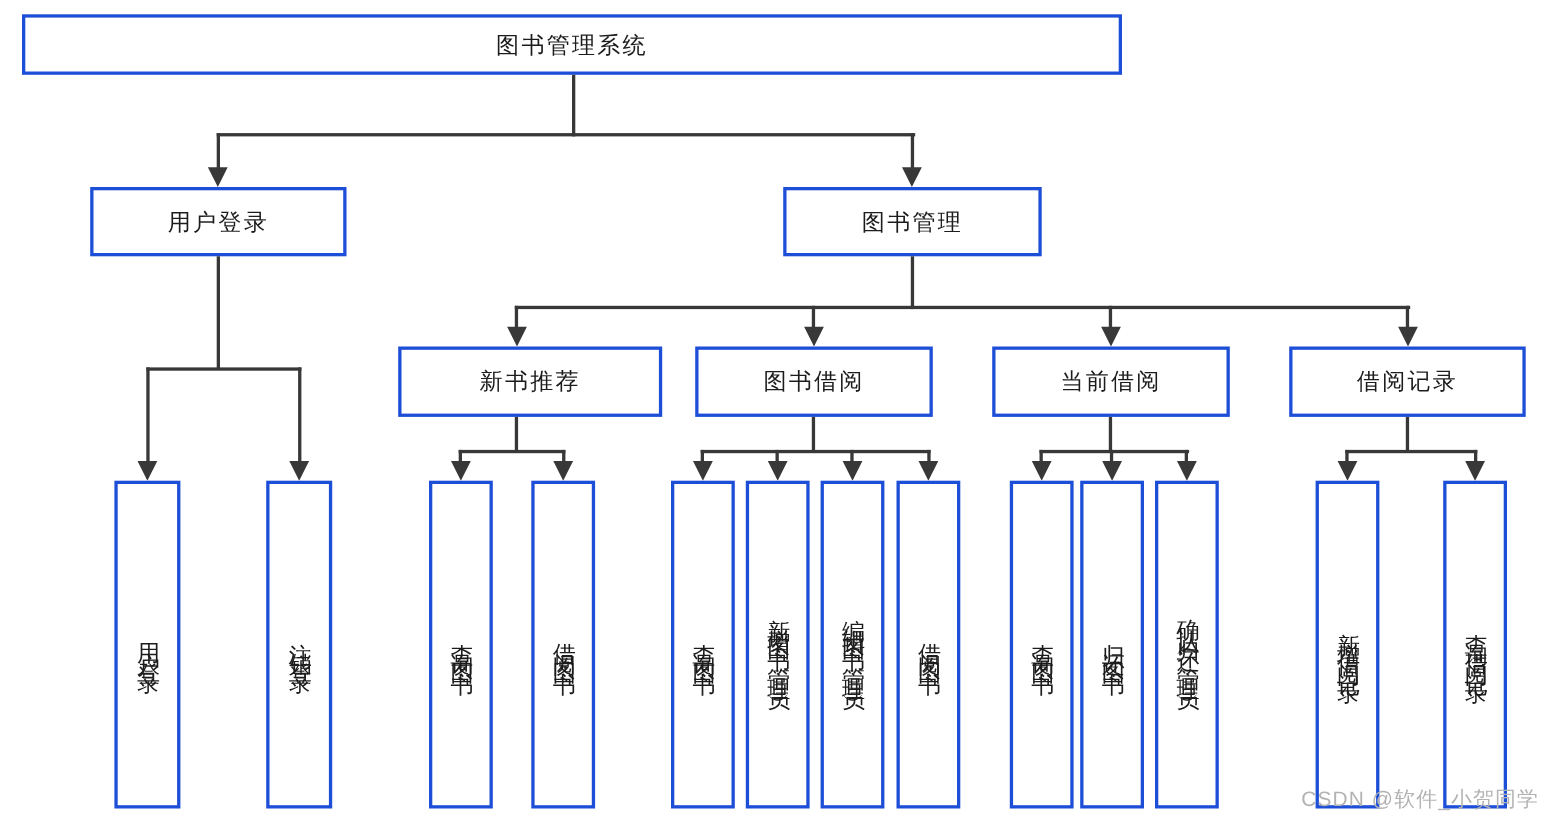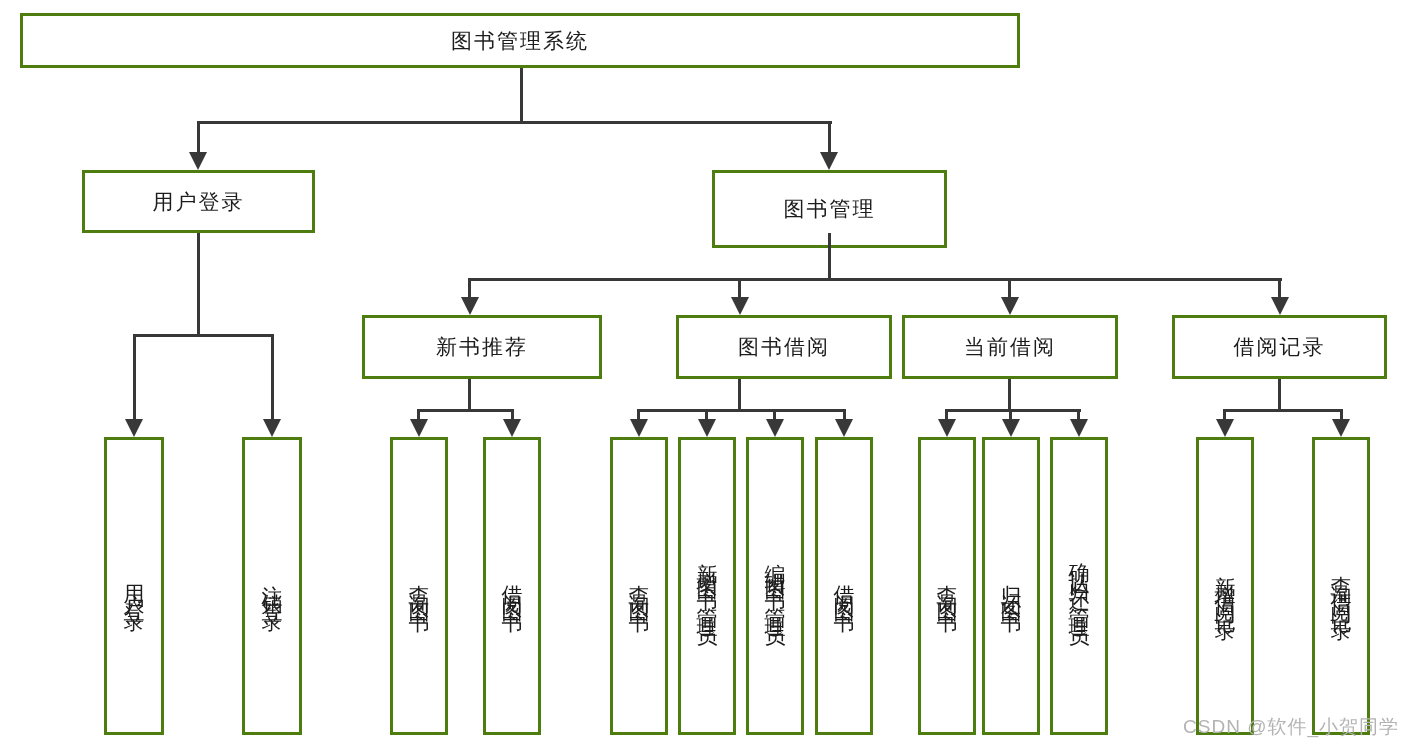--- a/index.html
+++ b/index.html
@@ -11,21 +11,21 @@
   .canvas {
     position: relative;
     width: 1405px;
     height: 747px;
     background: #ffffff;
     overflow: hidden;
   }
   .box {
     position: absolute;
     box-sizing: border-box;
-    border: 3px solid #4d7c0f;
+    border: 3px solid #1d4ed8;
     background: #ffffff;
     display: flex;
     align-items: center;
     justify-content: center;
     font-size: 21px;
     color: #1c1c1c;
     letter-spacing: 2px;
     white-space: nowrap;
   }
   .vbox {
@@ -71,21 +71,21 @@
   <div class="line" style="left:520px; top:68px;  width:3px;  height:56px;"></div>
   <div class="line" style="left:197px; top:121px; width:635px; height:3px;"></div>
   <div class="line" style="left:197px; top:121px; width:3px;  height:34px;"></div>
   <div class="line" style="left:828px; top:121px; width:3px;  height:34px;"></div>
   <div class="arrow" style="left:189px; top:152px;"></div>
   <div class="arrow" style="left:820px; top:152px;"></div>
 
   <div class="box" style="left:82px; top:170px; width:233px; height:63px;">
     <span>用户登录</span>
   </div>
-  <div class="box" style="left:712px; top:170px; width:235px; height:78px;">
+  <div class="box" style="left:712px; top:170px; width:235px; height:63px;">
     <span>图书管理</span>
   </div>
 
   <div class="line" style="left:197px; top:233px; width:3px;   height:103px;"></div>
   <div class="line" style="left:133px; top:334px; width:141px; height:3px;"></div>
   <div class="line" style="left:133px; top:334px; width:3px;   height:88px;"></div>
   <div class="line" style="left:271px; top:334px; width:3px;   height:88px;"></div>
   <div class="arrow" style="left:125px; top:419px;"></div>
   <div class="arrow" style="left:263px; top:419px;"></div>
 
@@ -96,21 +96,21 @@
   <div class="line" style="left:1008px; top:278px; width:3px; height:22px;"></div>
   <div class="line" style="left:1278px; top:278px; width:3px; height:22px;"></div>
   <div class="arrow" style="left:461px;  top:297px;"></div>
   <div class="arrow" style="left:731px;  top:297px;"></div>
   <div class="arrow" style="left:1001px; top:297px;"></div>
   <div class="arrow" style="left:1271px; top:297px;"></div>
 
   <div class="box" style="left:362px; top:315px; width:240px; height:64px;">
     <span>新书推荐</span>
   </div>
-  <div class="box" style="left:632px; top:315px; width:216px; height:64px;margin-left:44px;">
+  <div class="box" style="left:632px; top:315px; width:216px; height:64px;">
     <span>图书借阅</span>
   </div>
   <div class="box" style="left:1172px; top:315px; width:215px; height:64px;">
     <span>借阅记录</span>
   </div>
   <div class="box" style="left:902px; top:315px; width:216px; height:64px;">
     <span>当前借阅</span>
   </div>
 
   <div class="line" style="left:468px; top:379px; width:3px;  height:32px;"></div>

